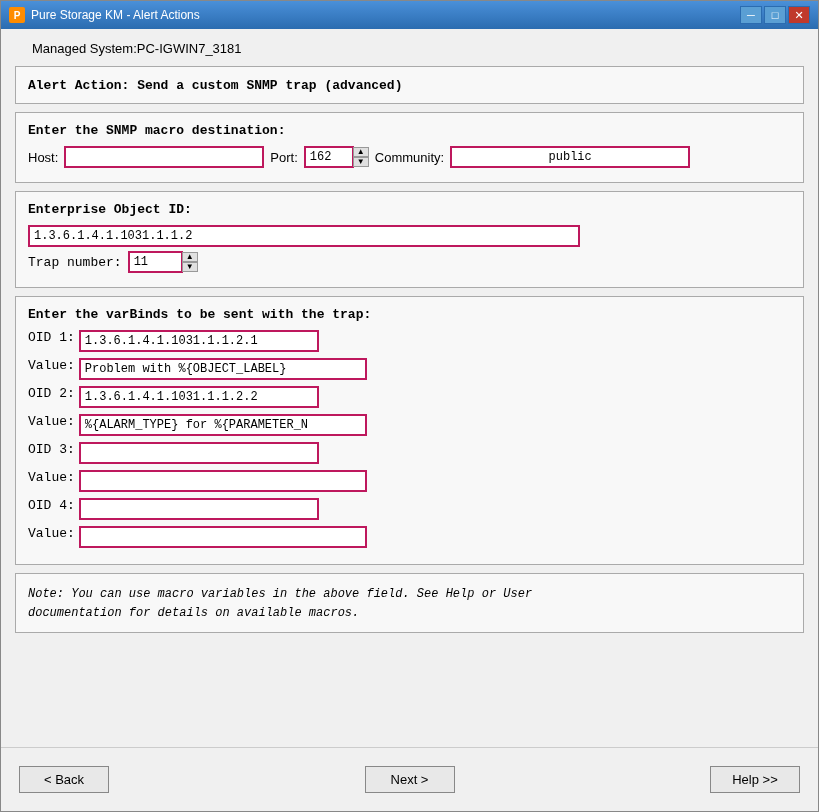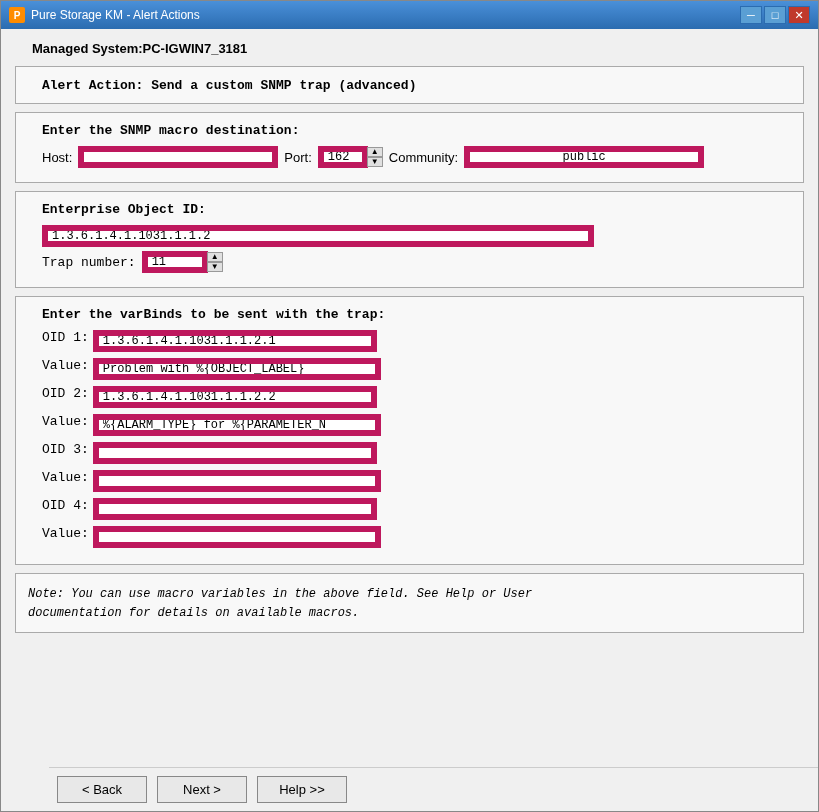--- a/index.html
+++ b/index.html
@@ -69,30 +69,30 @@
     .content {
       flex: 1;
       padding: 12px 14px;
       display: flex;
       flex-direction: column;
       gap: 8px;
       overflow-y: auto;
     }
 
     .managed-system {
-      font-weight: bold;
+      font-weight: normal;
       font-size: 13px;
       margin-bottom: 2px;
       padding-left: 17px;
     }
 
     .section-box {
       border: 1px solid #aaa;
       background: #f8f8f8;
-      padding: 10px 26px;
+      padding: 10px 12px;
     }
 
     .alert-action-title {
       font-weight: bold;
       font-size: 13px;
     }
 
     .section-title {
       font-weight: bold;
       margin-bottom: 8px;
@@ -105,21 +105,21 @@
       gap: 6px;
       margin-bottom: 4px;
     }
 
     label {
       font-size: 13px;
       white-space: nowrap;
     }
 
     input[type="text"] {
-      border: 6px solid #be185d;
+      border: 2px solid #be185d;
       padding: 2px 4px;
       font-size: 12px;
       font-family: 'Courier New', monospace;
       background: white;
       height: 22px;
     }
 
     .host-input { width: 200px; }
     .port-input { width: 50px; }
     .community-input { width: 240px; text-align: center; }
@@ -146,50 +146,49 @@
       flex-direction: column;
       margin-left: -1px;
     }
 
     .enterprise-oid-input {
       width: 552px;
       font-family: 'Courier New', monospace;
     }
 
     .trap-number-input {
-      width: 66px;
+      width: 55px;
     }
 
     .oid-value-row {
       display: flex;
       align-items: flex-start;
       margin-bottom: 6px;
       gap: 4px;
     }
 
-    .oid-input { width: 284px; }
+    .oid-input { width: 240px; }
     .value-input { width: 288px; }
 
     .note-box {
       border: 1px solid #aaa;
       background: #f8f8f8;
       padding: 10px 12px;
       font-size: 12px;
       line-height: 1.5;
     }
 
     .bottom-bar {
-      padding: 8px;
-      display: flex;
-      justify-content: flex-start;
+      padding: 18px;
+      display: flex;
+      justify-content: space-between;
       gap: 10px;
       border-top: 1px solid #ccc;
       background: #f0f0f0;
       flex-shrink: 0;
-      margin-left: 48px;
     }
 
     .nav-btn {
       padding: 5px 20px;
       font-size: 13px;
       background: #e8e8e8;
       border: 1px solid #888;
       cursor: pointer;
       min-width: 90px;
     }

